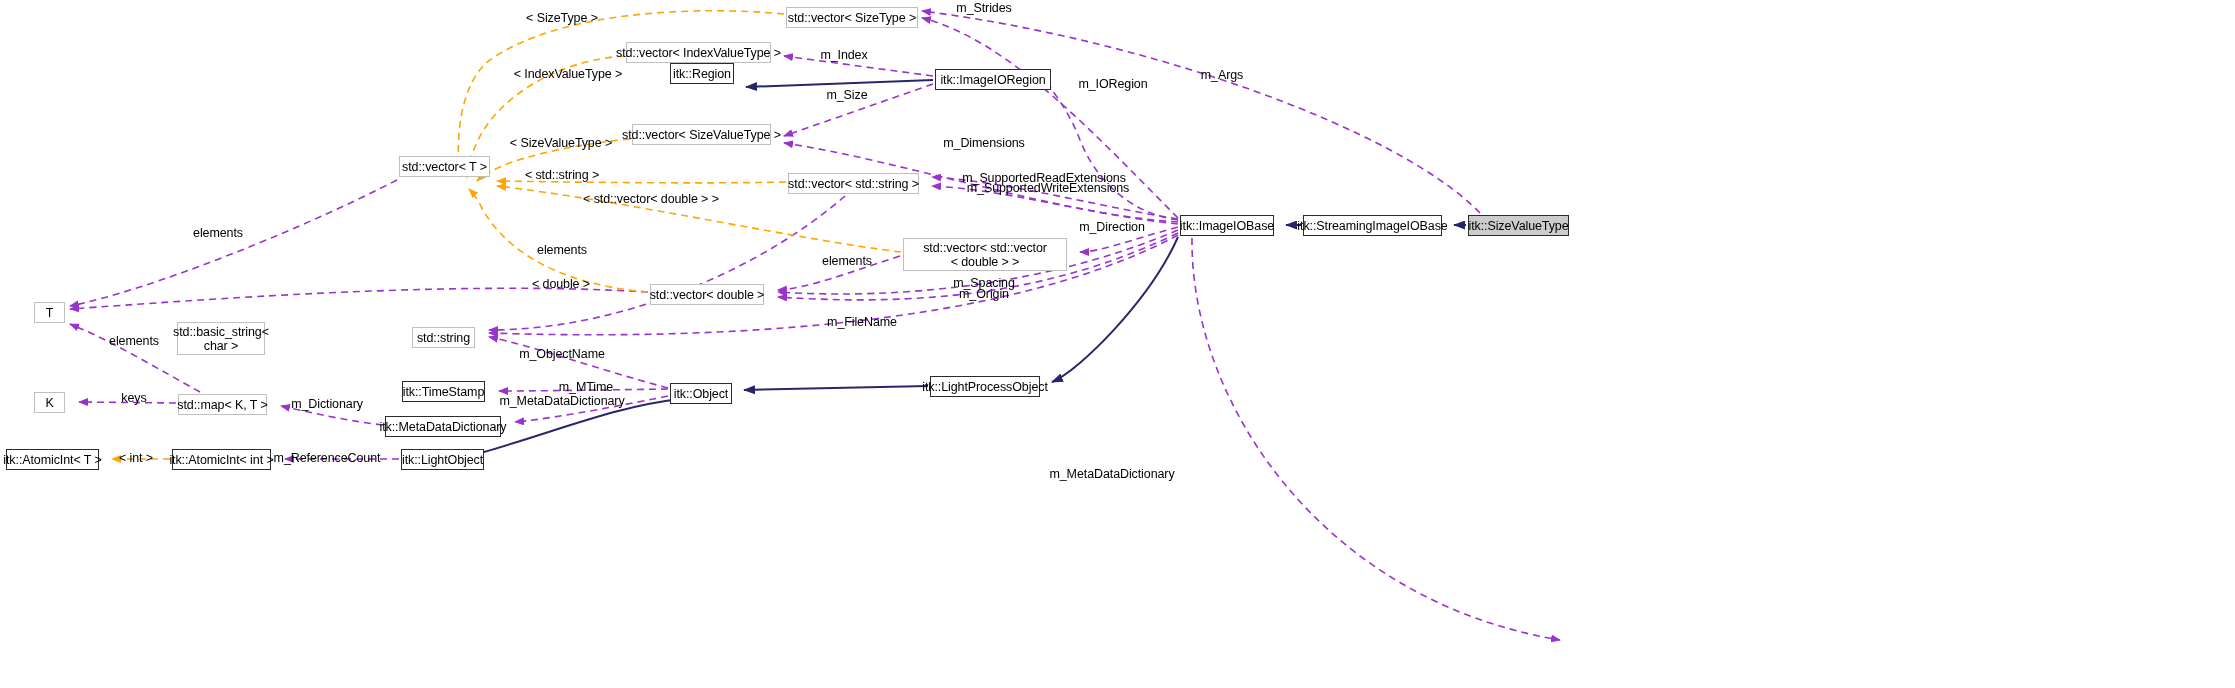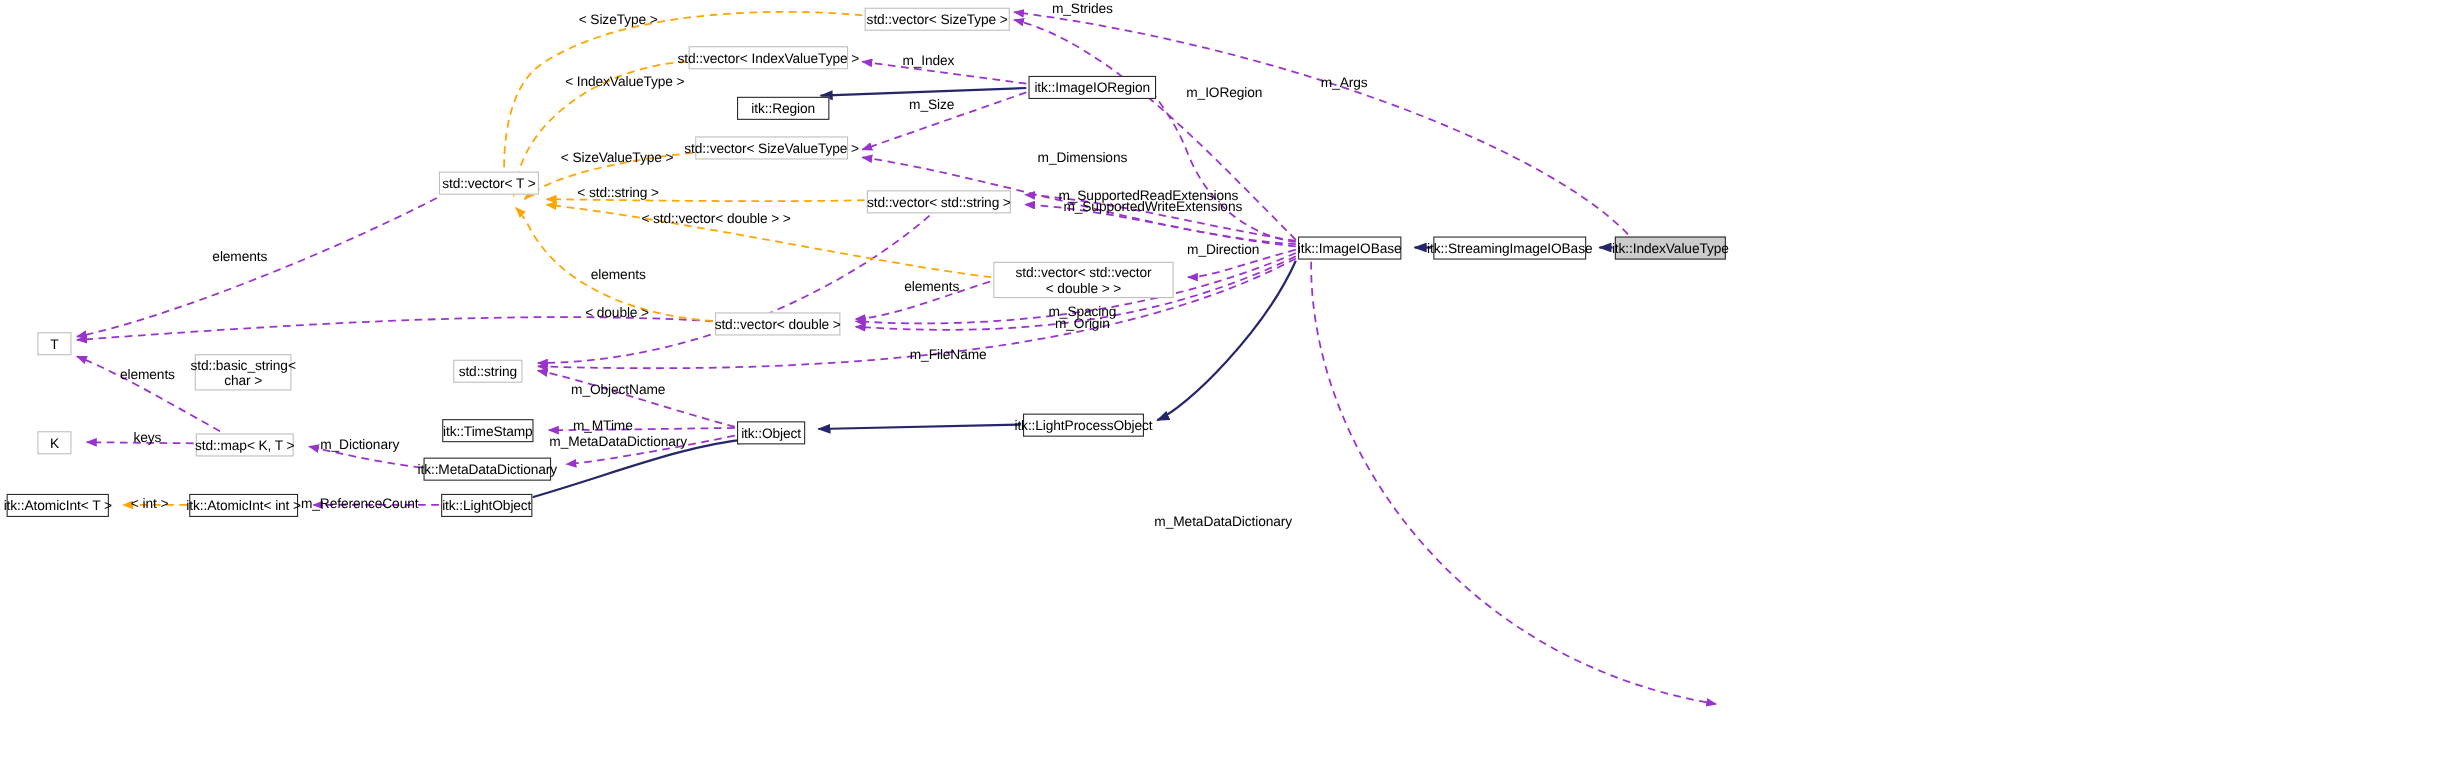--- a/index.html
+++ b/index.html
@@ -154,35 +154,35 @@
       <path d="M928,386 L744,390"></path>
 
       <path d="M484,452 C560,430 620,405 682,399"></path>
     </g>
   </svg>
 
   <div class="node plain" style="left:786px; top:7px; width:132px; height:21px;">std::vector&lt; SizeType &gt;</div>
 
   <div class="node plain" style="left:626px; top:42px; width:145px; height:21px;">std::vector&lt; IndexValueType &gt;</div>
 
-  <div class="node solid" style="left:670px; top:88px; width:84px; height:21px;">itk::Region</div>
+  <div class="node solid" style="left:670px; top:63px; width:64px; height:21px;">itk::Region</div>
 
   <div class="node solid" style="left:935px; top:69px; width:116px; height:21px;">itk::ImageIORegion</div>
 
   <div class="node plain" style="left:632px; top:124px; width:139px; height:21px;">std::vector&lt; SizeValueType &gt;</div>
 
   <div class="node plain" style="left:399px; top:156px; width:91px; height:21px;">std::vector&lt; T &gt;</div>
 
   <div class="node plain" style="left:788px; top:173px; width:131px; height:21px;">std::vector&lt; std::string &gt;</div>
 
   <div class="node solid" style="left:1180px; top:215px; width:94px; height:21px;">itk::ImageIOBase</div>
 
   <div class="node solid" style="left:1303px; top:215px; width:139px; height:21px;">itk::StreamingImageIOBase</div>
 
-  <div class="node highlight" style="left:1468px; top:215px; width:101px; height:21px;">itk::IndexValueType</div>
+  <div class="node highlight" style="left:1468px; top:215px; width:101px; height:21px;">itk::SizeValueType</div>
 
   <div class="node plain" style="left:903px; top:238px; width:164px; height:33px;">std::vector&lt; std::vector
 &lt; double &gt; &gt;</div>
 
   <div class="node plain" style="left:650px; top:284px; width:114px; height:21px;">std::vector&lt; double &gt;</div>
 
   <div class="node plain" style="left:34px; top:302px; width:31px; height:21px;">T</div>
 
   <div class="node plain" style="left:177px; top:322px; width:88px; height:33px;">std::basic_string&lt;
 char &gt;</div>
@@ -224,20 +224,20 @@
   <div class="edge-label center" style="left:218px; top:226px;">elements</div>
   <div class="edge-label center" style="left:562px; top:243px;">elements</div>
   <div class="edge-label center" style="left:847px; top:254px;">elements</div>
   <div class="edge-label center" style="left:561px; top:277px;">&lt; double &gt;</div>
   <div class="edge-label center" style="left:984px; top:276px;">m_Spacing</div>
   <div class="edge-label center" style="left:984px; top:287px;">m_Origin</div>
   <div class="edge-label center" style="left:847px; top:315px;padding-left:30px;">m_FileName</div>
   <div class="edge-label center" style="left:562px; top:347px;">m_ObjectName</div>
   <div class="edge-label center" style="left:134px; top:334px;">elements</div>
   <div class="edge-label center" style="left:134px; top:391px;text-align:center;">keys</div>
-  <div class="edge-label center" style="left:542px; top:380px;padding-left:12px;">m_MTime</div>
+  <div class="edge-label center" style="left:580px; top:380px;padding-left:12px;">m_MTime</div>
   <div class="edge-label center" style="left:562px; top:394px;">m_MetaDataDictionary</div>
   <div class="edge-label center" style="left:327px; top:397px;">m_Dictionary</div>
   <div class="edge-label center" style="left:136px; top:451px;">&lt; int &gt;</div>
   <div class="edge-label center" style="left:327px; top:451px;">m_ReferenceCount</div>
   <div class="edge-label center" style="left:1112px; top:467px;">m_MetaDataDictionary</div>
 
 </div>
 
 </body></html>

